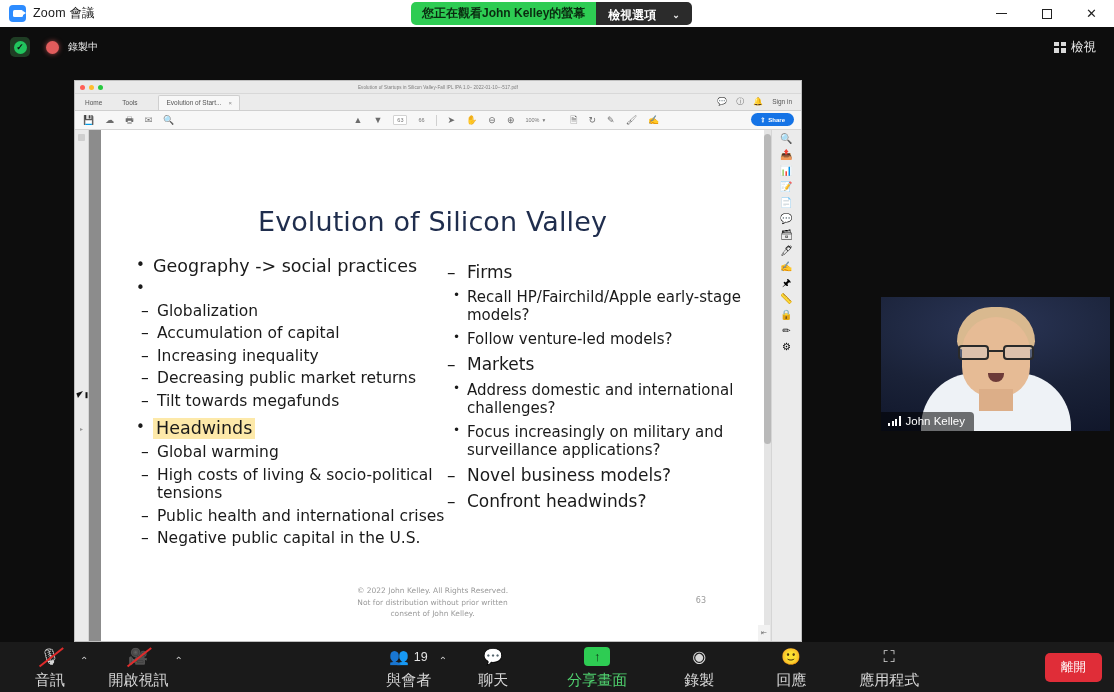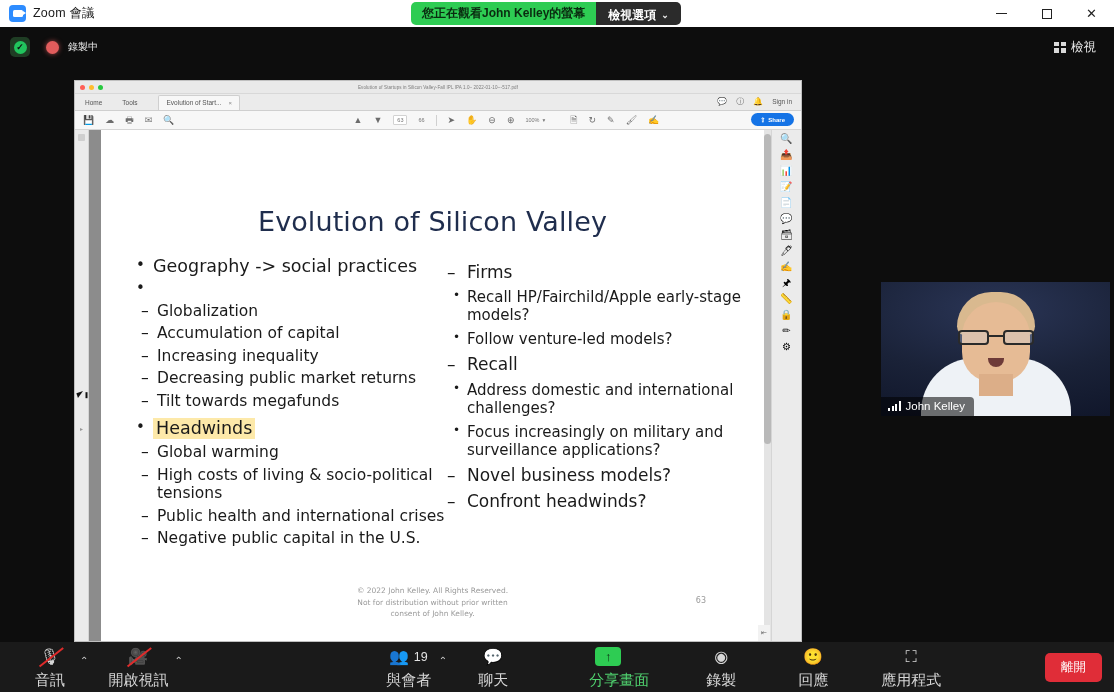--- a/index.html
+++ b/index.html
@@ -36,21 +36,21 @@
     display: flex; align-items: center; height: 23px;
   }
   .sharing-banner {
     background: #2ECC53; color: #0a2b10; font-size: 12px; font-weight: bold;
     padding: 4px 11px 5px; border-radius: 5px 0 0 5px; height: 23px;
     display: flex; align-items: center; white-space: nowrap;
   }
   .view-options {
     background: #2b2b2b; color: #ffffff; font-size: 12px; font-weight: bold;
     padding: 8px 12px 5px; border-radius: 0 5px 5px 0; height: 23px;
-    display: flex; align-items: center; gap: 5px; white-space: nowrap;
+    display: flex; align-items: center; gap: 16px; white-space: nowrap;
   }
   .caret-dn { font-size: 9px; opacity: .9; }
 
   .tb-right { position: absolute; right: 0; top: 0; display: flex; height: 27px; }
   .wbtn {
     width: 45px; height: 27px; display: flex; align-items: center; justify-content: center;
     font-size: 13px; color: #222;
   }
   .wbtn .min { display:block; width: 11px; height: 1px; background: #222; }
   .wbtn .max { display:block; width: 10px; height: 10px; border: 1px solid #222; }
@@ -205,21 +205,21 @@
     font-size: 7.5px; color: #9a9a9a; line-height: 1.5;
     font-family: "DejaVu Sans", sans-serif;
   }
   .pageno {
     position: absolute; bottom: 36px; right: 58px;
     font-size: 8px; color: #9a9a9a; font-family: "DejaVu Sans", sans-serif;
   }
 
   
   .thumb {
-    position: absolute; left: 881px; top: 282px; width: 229px; height: 134px;
+    position: absolute; left: 881px; top: 297px; width: 229px; height: 134px;
     background: #15803d; overflow: hidden;
   }
   .thumb .bg { position:absolute; inset:0; background:
       radial-gradient(ellipse 120% 90% at 50% 20%, #2a3556 0%, #1a2238 55%, #10162a 100%); }
   .face-wrap { position:absolute; left:50%; top:10px; transform:translateX(-50%); width:116px; }
   .hair {
     position:absolute; left:50%; top:0; transform:translateX(-50%);
     width:78px; height:44px; background:#d9b98f; border-radius:42px 42px 12px 12px;
   }
   .face {
@@ -271,21 +271,21 @@
     display: flex; flex-direction: column; align-items: center; justify-content: center;
     min-width: 56px; padding: 3px 4px 2px; color: #d6d6d6;
   }
   .cicon { height: 22px; display:flex; align-items:center; justify-content:center; position: relative; }
   .clabel { font-size: 15px; margin-top: 3px; white-space: nowrap; }
   .caret-up { color: #cfcfcf; font-size: 10px; padding: 0 2px 14px 2px; }
   .slashed:after {
     content:""; position:absolute; left:-3px; top:50%; width: 30px; height: 2px;
     background: #E02B2B; transform: rotate(-38deg) translateY(-50%); transform-origin: center;
   }
-  .green { color: #50D36F !important; margin-left: 22px; }
+  .green { color: #50D36F !important; }
   .leavebtn {
     margin-left: auto; margin-right: 12px; background: #E02D38; color: #fff;
     font-size: 12.5px; padding: 6px 16px; border-radius: 5px;
   }
   .pcount { font-size: 12.5px; color: #e2e2e2; margin-left: 4px; }
 </style>
 </head>
 <body>
 
 <div id="app">
@@ -468,21 +468,21 @@
               <div class="row l3">
                 <span class="bul">•</span>
                 <span class="txt">Recall HP/Fairchild/Apple early-stage models?</span>
               </div>
               <div class="row l3">
                 <span class="bul">•</span>
                 <span class="txt">Follow venture-led models?</span>
               </div>
               <div class="row l2">
                 <span class="bul">–</span>
-                <span class="txt">Recall</span>
+                <span class="txt">Markets</span>
               </div>
               <div class="row l3">
                 <span class="bul">•</span>
                 <span class="txt">Address domestic and international challenges?</span>
               </div>
               <div class="row l3">
                 <span class="bul">•</span>
                 <span class="txt">Focus increasingly on military and surveillance applications?</span>
               </div>
               <div class="row l2">

